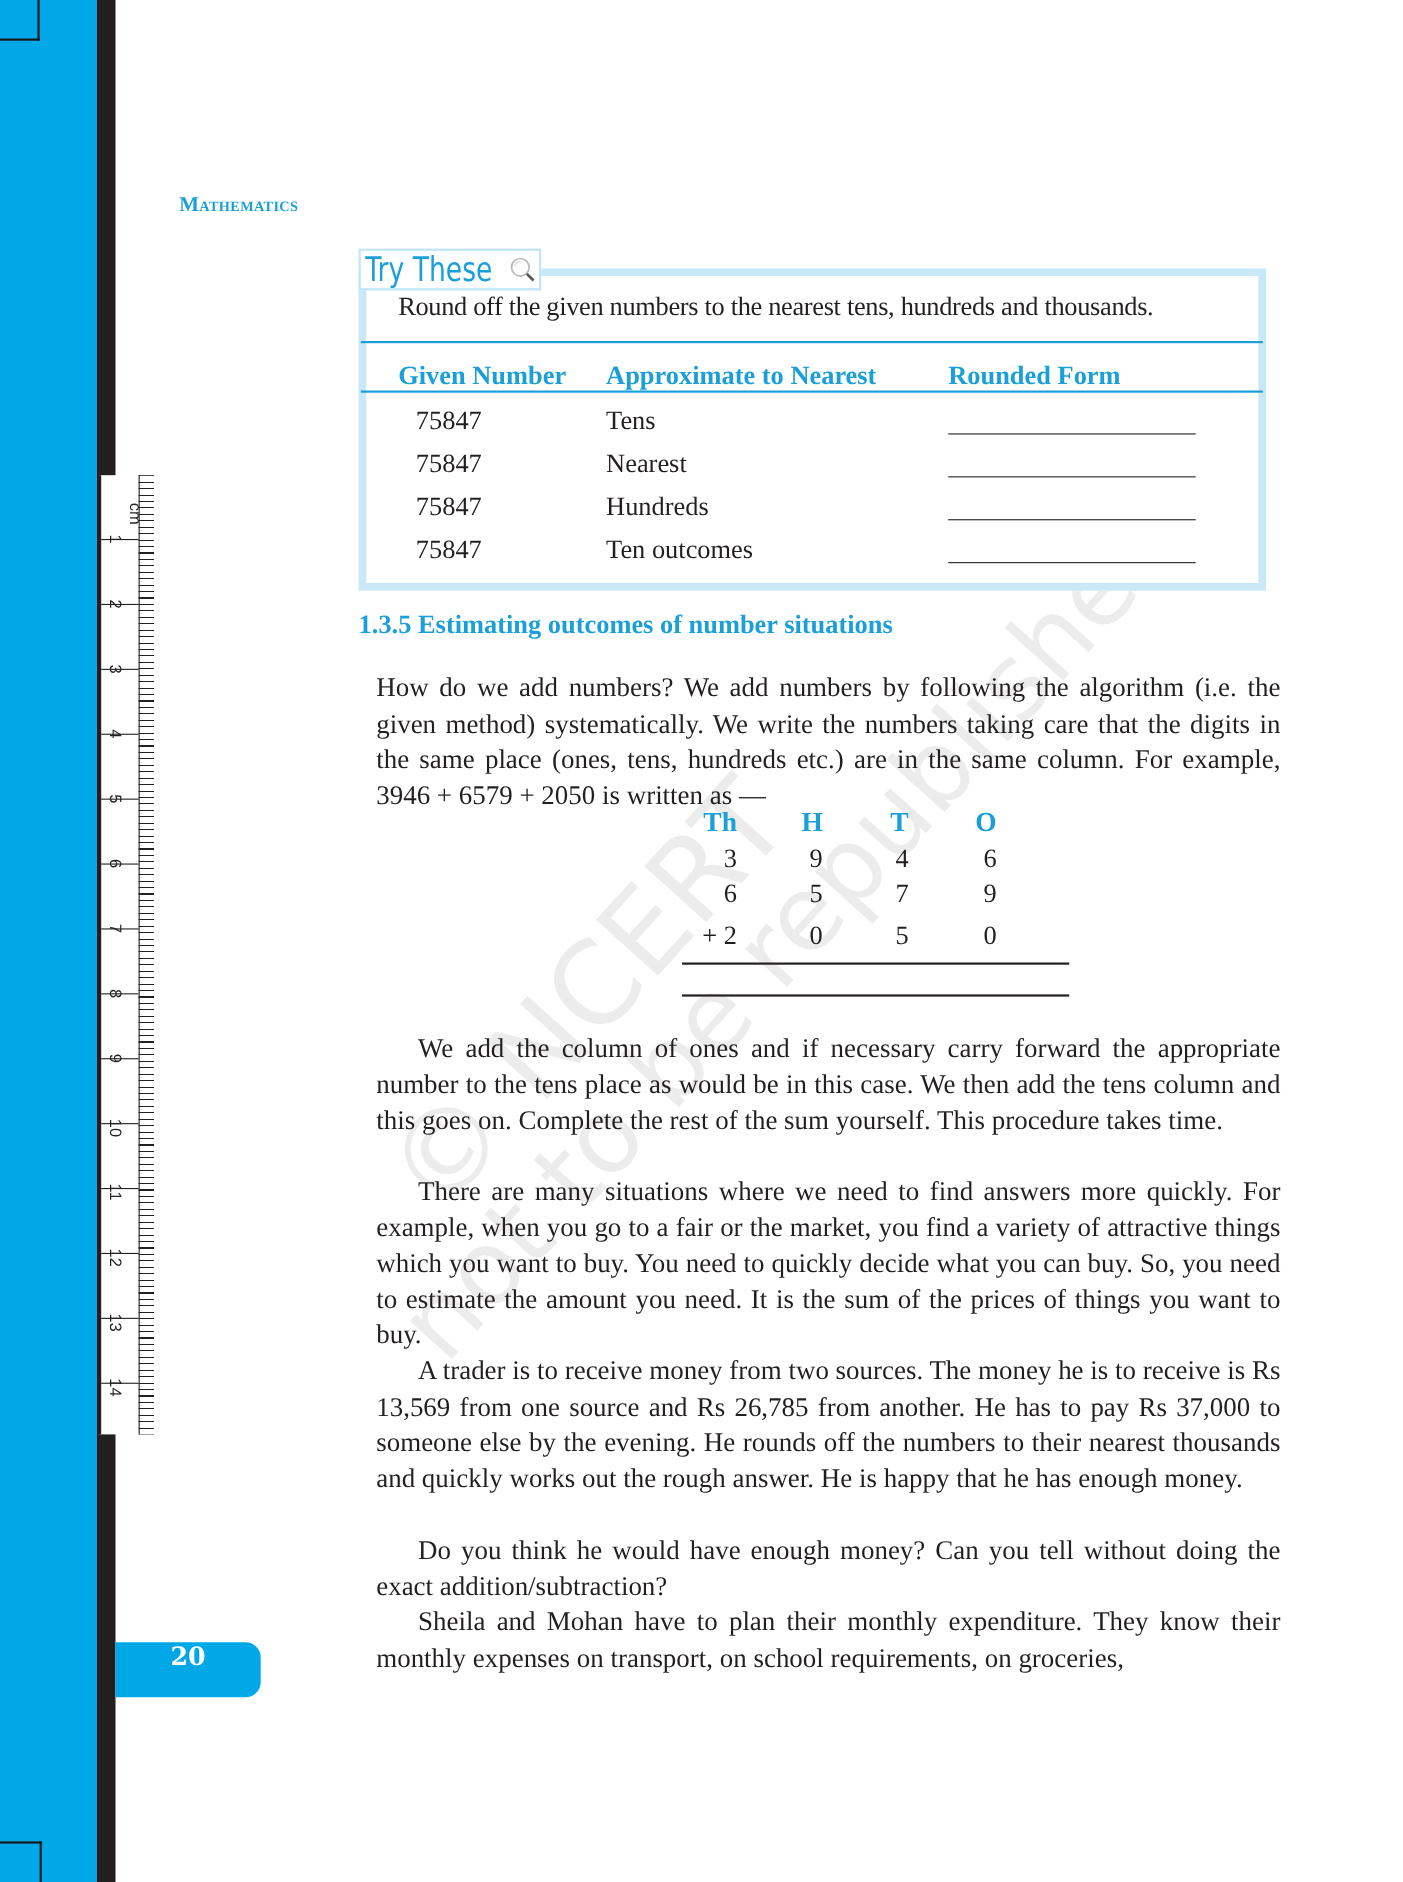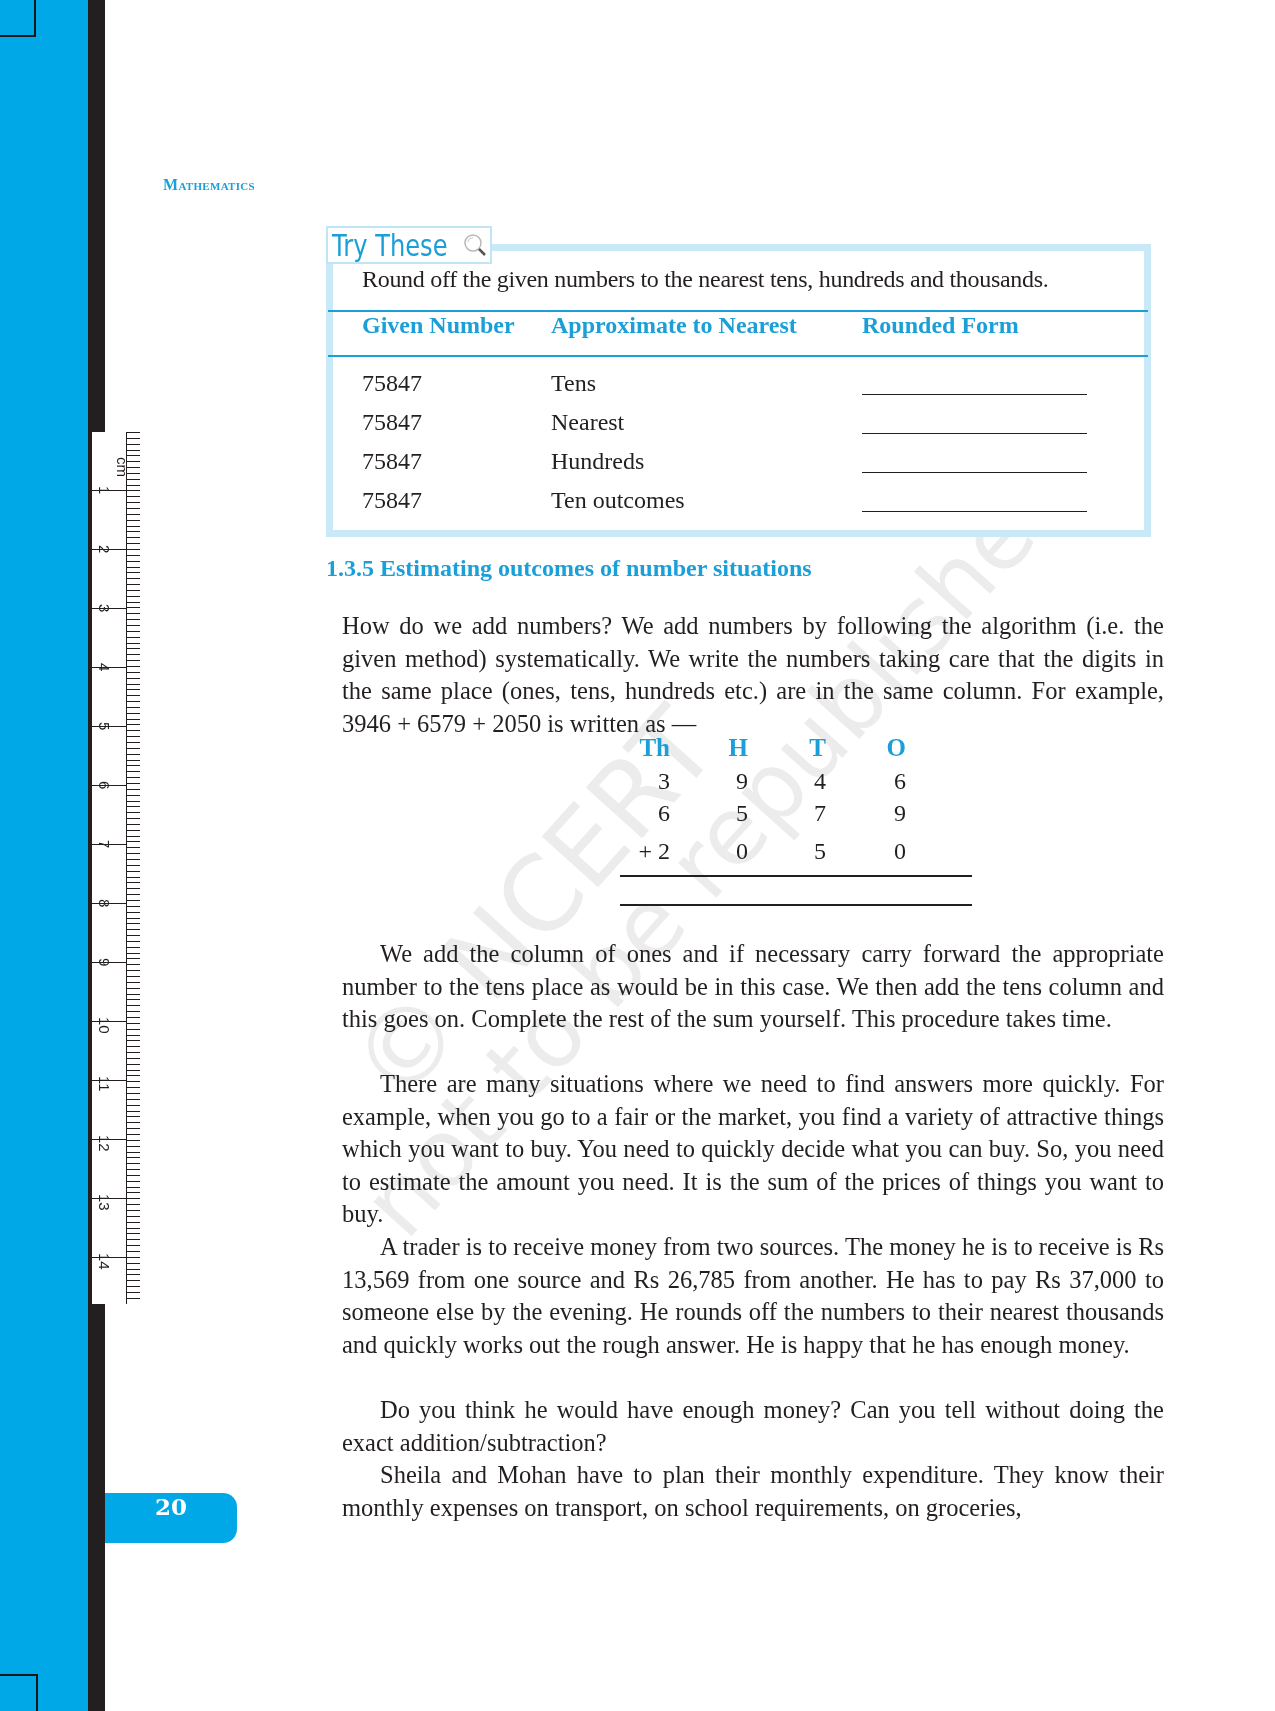--- a/index.html
+++ b/index.html
@@ -47,21 +47,21 @@
     }
     .ruler-ticks {
       position: absolute; left: 34px; top: 0; width: 20px; height: 100%;
       background-image: repeating-linear-gradient(to bottom, #231f20 0, #231f20 1px, transparent 1px, transparent 5.85px);
       background-size: 14px 100%;
       background-repeat: no-repeat;
     }
     .running-head {
       position: absolute; left: 163px; top: 176px;
       font-family: "Liberation Serif", "DejaVu Serif", serif;
-      font-weight: bold; color: #1a9fd8; font-size: 16px;
+      font-weight: bold; color: #1a9fd8; font-size: 19px;
       font-variant: small-caps; letter-spacing: 0.3px;
     }
     .try-box {
       position: absolute; left: 326px; top: 244px; width: 825px; height: 293px;
       border: 7px solid #c9e9f8; box-sizing: border-box; background: #ffffff;
     }
     .try-title {
       position: absolute; left: 326px; top: 226px; height: 34px;
       padding: 0 2px 0 4px;
       background: #ffffff;
@@ -76,26 +76,26 @@
     }
     .magnifier-icon { display: inline-block; width: 26px; height: 24px; }
     .try-instruction {
       position: absolute; left: 362px; top: 266px; font-size: 24px; color: #231f20;
       letter-spacing: -0.3px;
     }
     .table-rule {
       position: absolute; left: 328px; width: 820px; height: 2px; background: #1a9fd8;
     }
     .th {
-      position: absolute; top: 312px; font-weight: bold; font-size: 24px; color: #1a9fd8;
+      position: absolute; top: 329px; font-weight: bold; font-size: 24px; color: #1a9fd8;
     }
     .tr {
       position: absolute; left: 362px; width: 760px; height: 34px; font-size: 24px;
     }
-    .tr .num { position: absolute; left: 0; top: 0; }
+    .tr .num { position: absolute; left: 16px; top: 0; }
     .tr .approx { position: absolute; left: 189px; top: 0; }
     .tr .blank {
       position: absolute; left: 500px; top: 24px; width: 225px; height: 0;
       border-bottom: 1px solid #231f20;
     }
     .section-heading {
       position: absolute; left: 326px; top: 555px; font-weight: bold; font-size: 24px; color: #1a9fd8;
     }
     .para {
       position: absolute; left: 326px; width: 822px; font-size: 24.5px; line-height: 32.5px;

